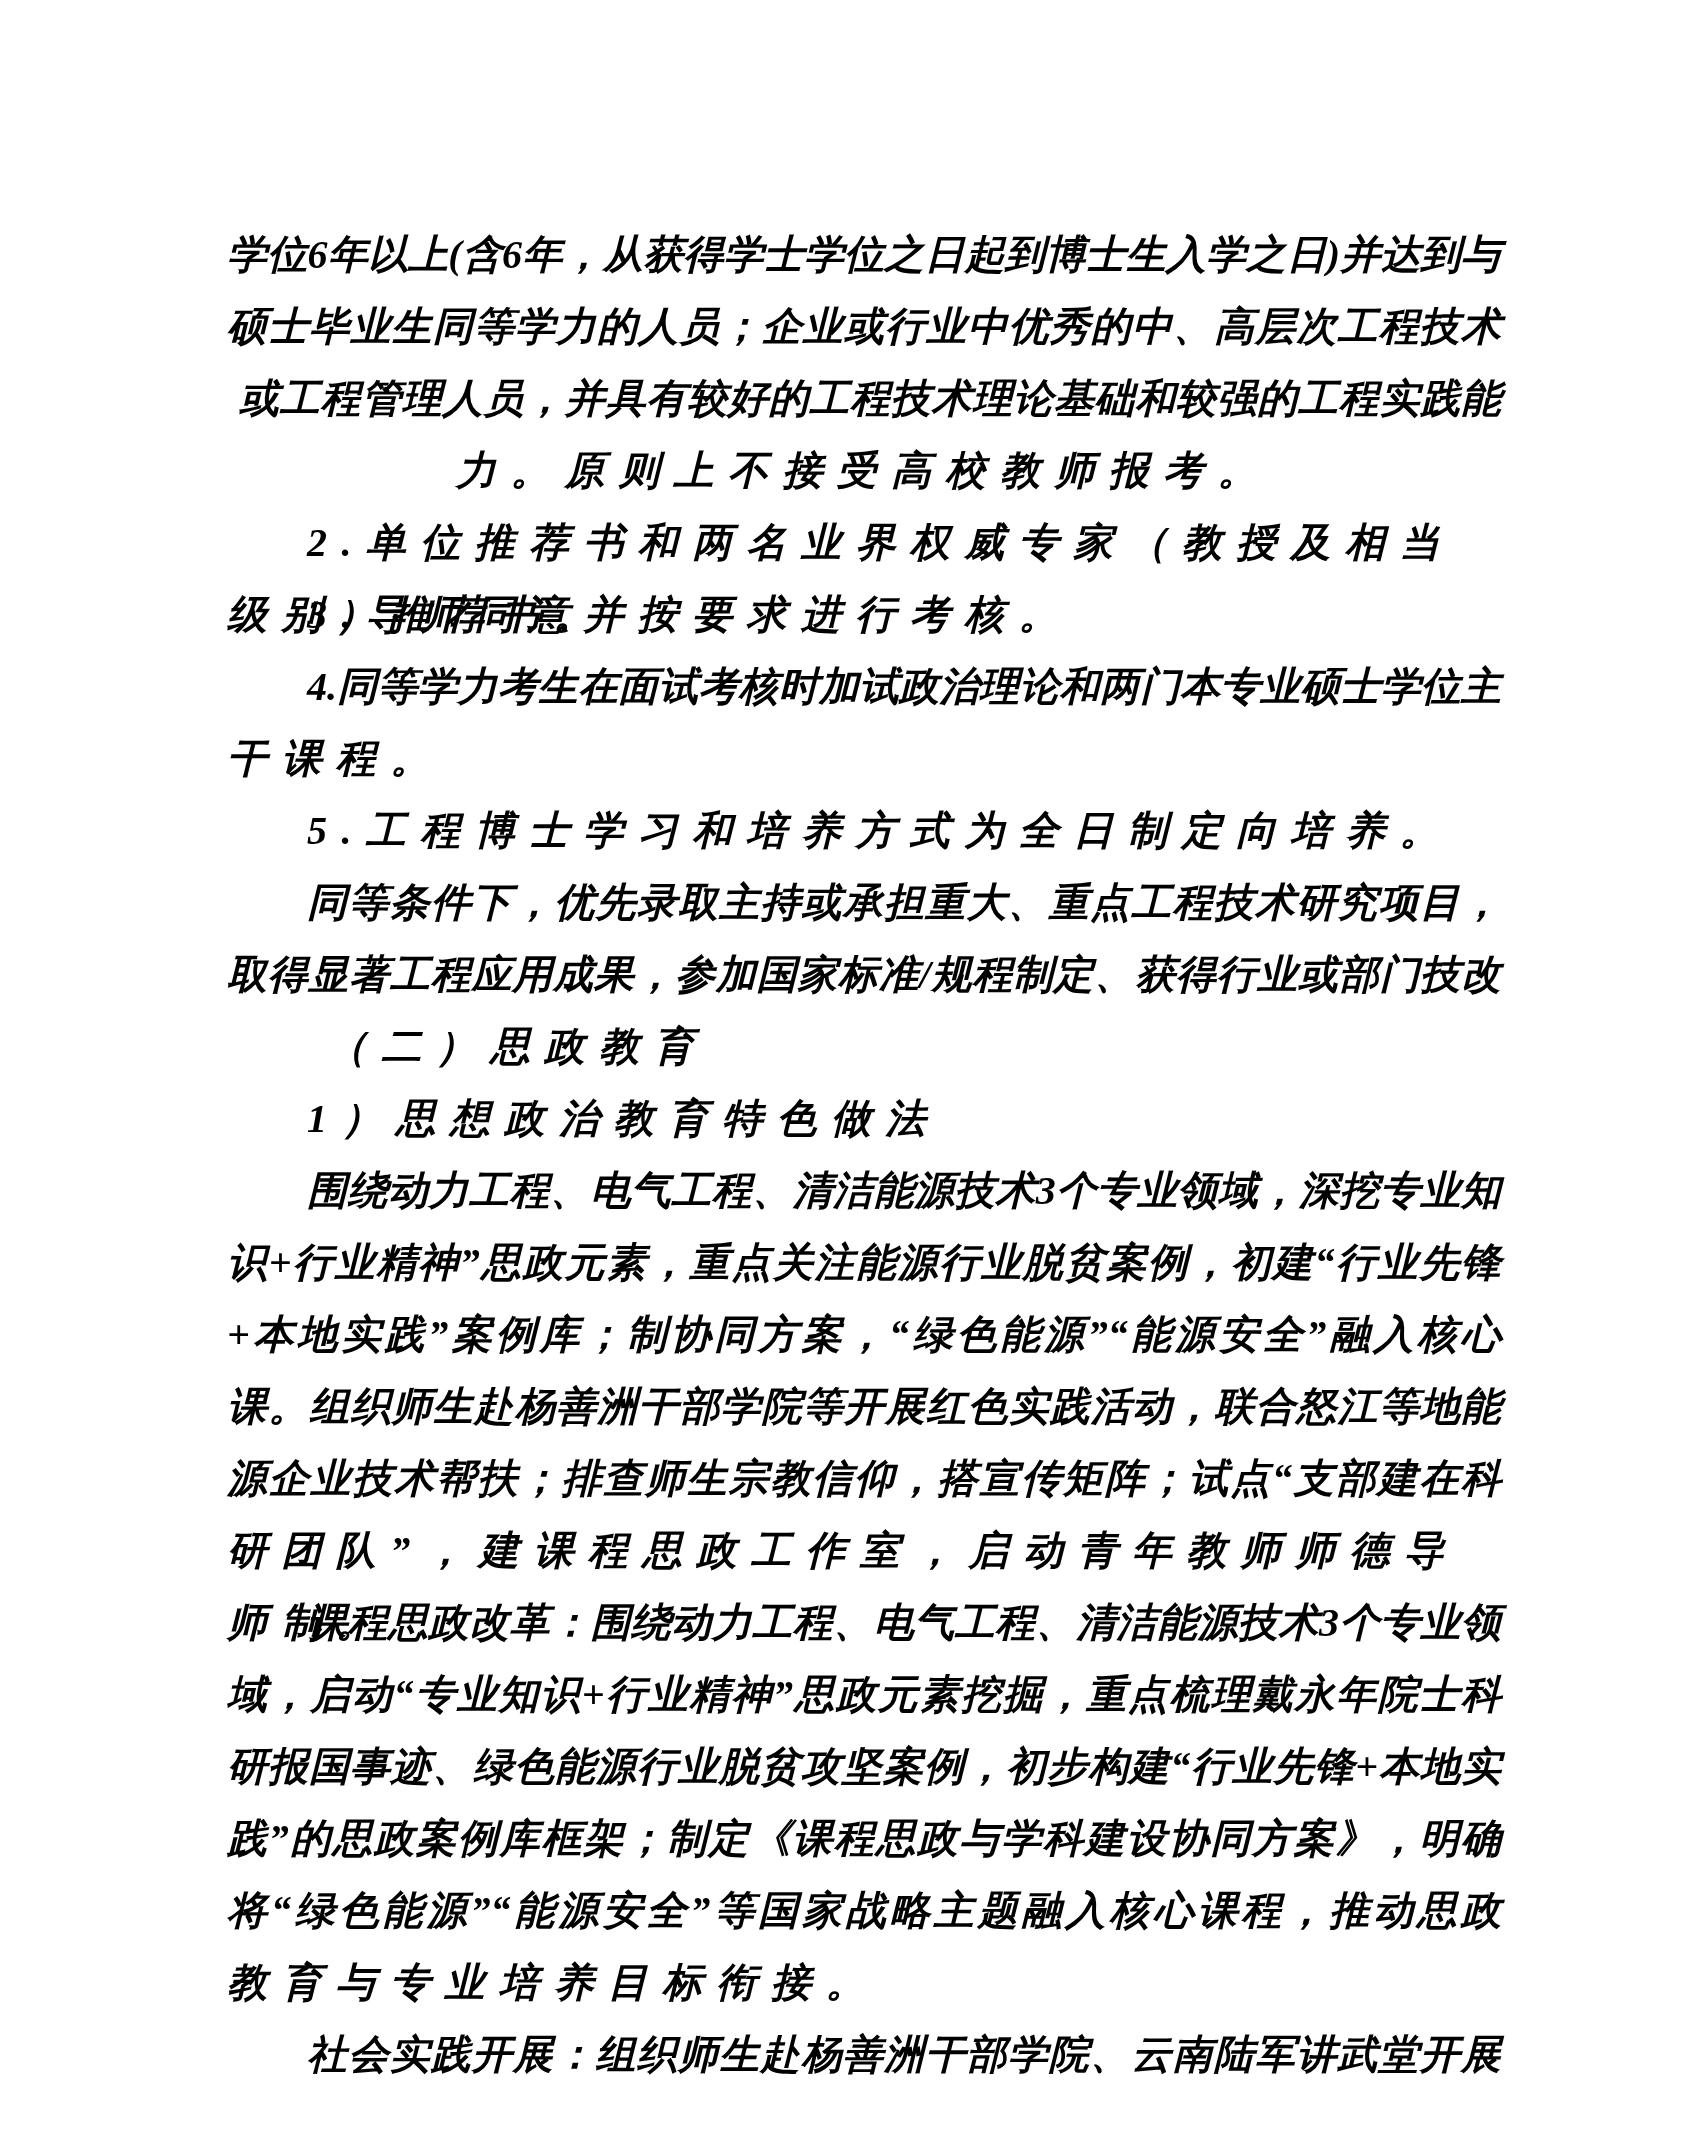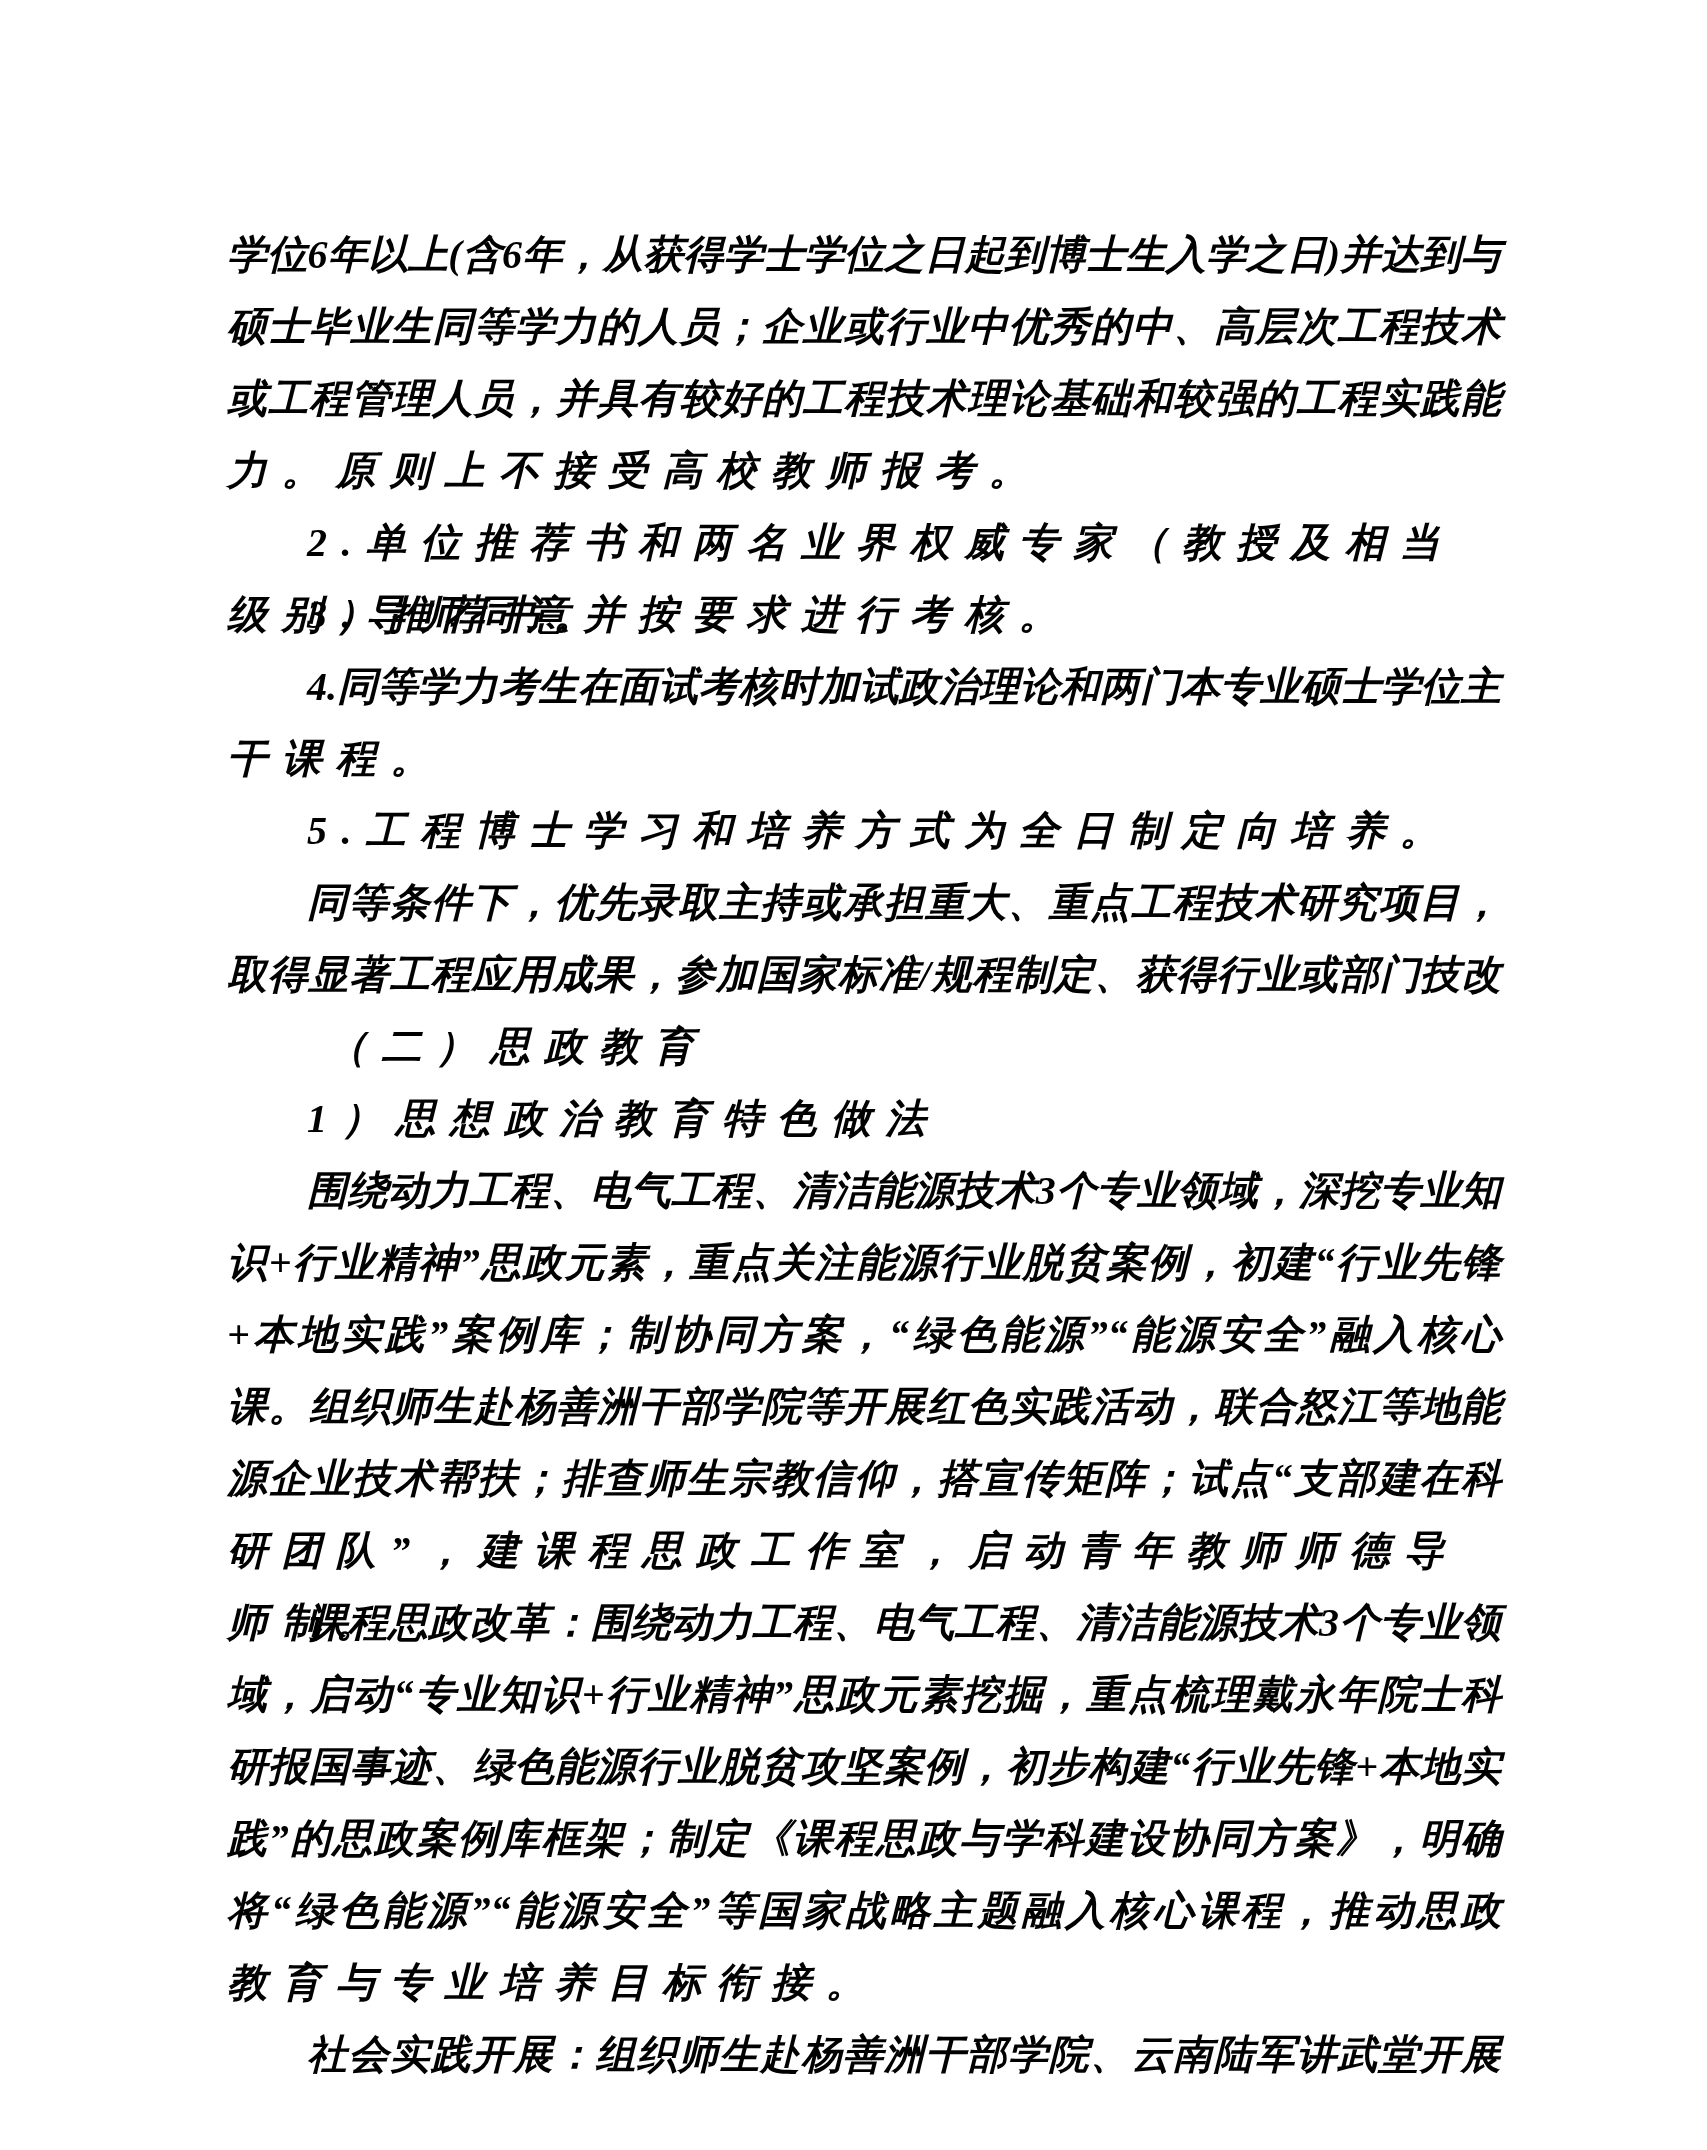--- a/index.html
+++ b/index.html
@@ -42,22 +42,22 @@
   .seg { font-weight: bold; }
   .seg.b { font-weight: bold; }
 </style>
 </head>
 <body>
 
 <div class="page">
   <div class="doc">
       <div class="line fill" style="text-indent: 0em;"><span class="seg">学位6年以上(含6年，从获得学士学位之日起到博士生入学之日)并达到与</span></div>
       <div class="line fill" style="text-indent: 0em;"><span class="seg">硕士毕业生同等学力的人员；企业或行业中优秀的中、高层次工程技术</span></div>
-      <div class="line fill" style="text-indent: 0em;"><span class="seg">或工程管理人员，并具有较好的工程技术理论基础和较强的工程实践能</span></div>
-      <div class="line nofill" style="text-indent: 0em;"><span class="seg">力。原则上不接受高校教师报考。</span></div>
+      <div class="line fill" style="text-indent: 0em; margin-left: 12px;"><span class="seg">或工程管理人员，并具有较好的工程技术理论基础和较强的工程实践能</span></div>
+      <div class="line nofill" style="text-indent: 0em; text-align: center;"><span class="seg">力。原则上不接受高校教师报考。</span></div>
       <div class="line nofill" style="text-indent: 2em;"><span class="seg">2.单位推荐书和两名业界权威专家（教授及相当级别）推荐书。</span></div>
       <div class="line nofill" style="text-indent: 2em;"><span class="seg">3.导师同意并按要求进行考核。</span></div>
       <div class="line fill" style="text-indent: 2em;"><span class="seg">4.同等学力考生在面试考核时加试政治理论和两门本专业硕士学位主</span></div>
       <div class="line nofill" style="text-indent: 0em;"><span class="seg">干课程。</span></div>
       <div class="line nofill" style="text-indent: 2em;"><span class="seg">5.工程博士学习和培养方式为全日制定向培养。</span></div>
       <div class="line fill" style="text-indent: 2em;"><span class="seg">同等条件下，优先录取主持或承担重大、重点工程技术研究项目，</span></div>
       <div class="line fill" style="text-indent: 0em;"><span class="seg">取得显著工程应用成果，参加国家标准/规程制定、获得行业或部门技改</span></div>
       <div class="line nofill" style="text-indent: 2.5em;"><span class="seg b">（二）思政教育</span></div>
       <div class="line nofill" style="text-indent: 2em;"><span class="seg b">1）思想政治教育特色做法</span></div>
       <div class="line fill" style="text-indent: 2em;"><span class="seg">围绕动力工程、电气工程、清洁能源技术3个专业领域，深挖专业知</span></div>

